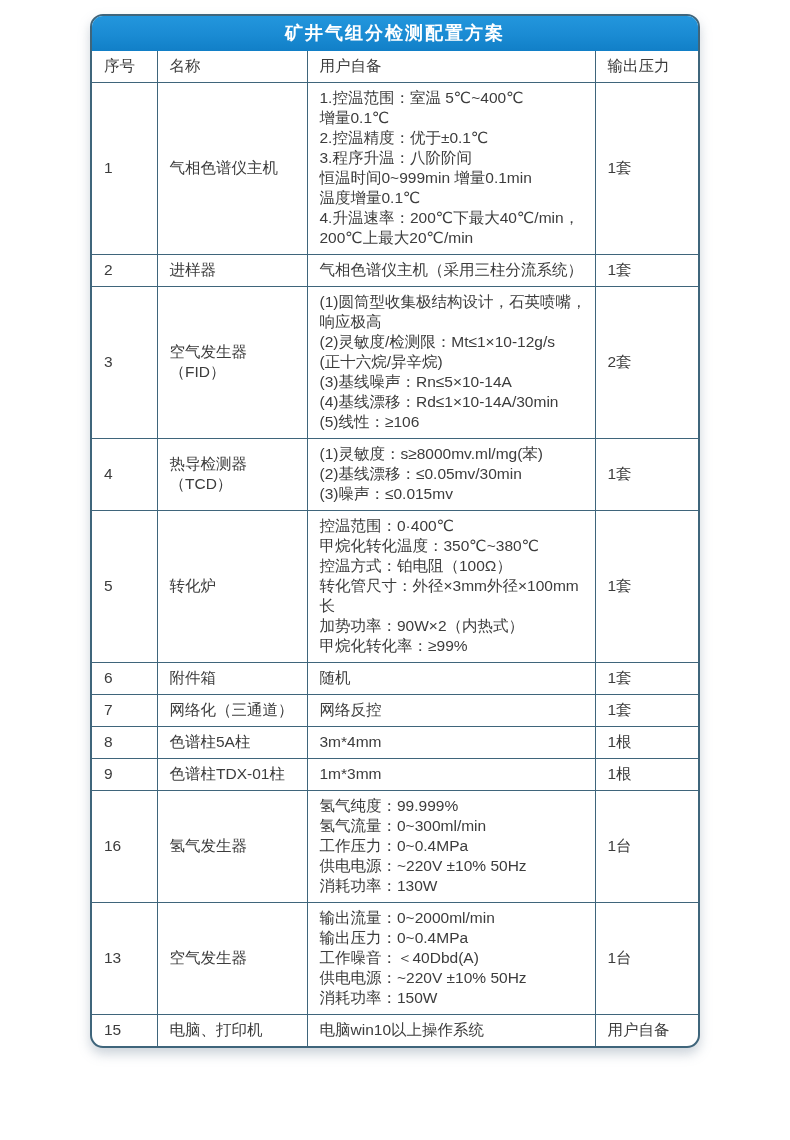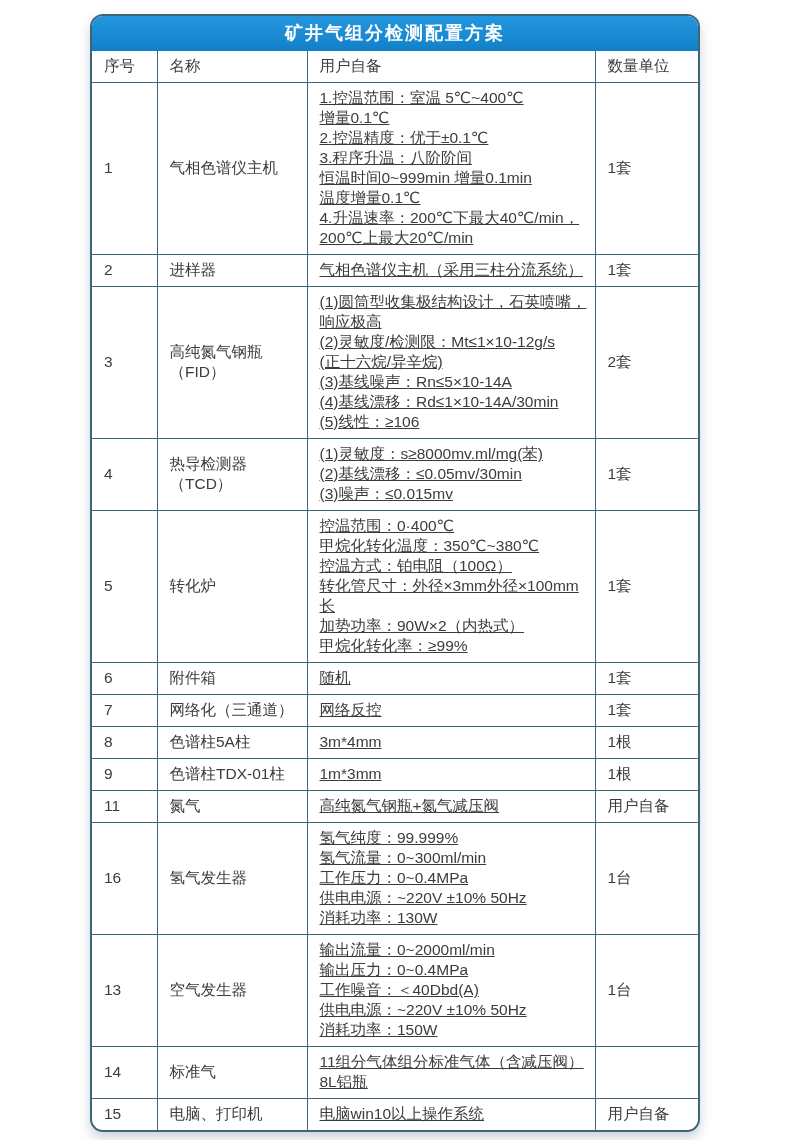--- a/index.html
+++ b/index.html
@@ -53,41 +53,41 @@
     font-weight: normal;
     text-align: left;
     overflow: hidden;
   }
   
   table.spec-table tr > *:first-child { border-left: none; }
   table.spec-table tr > *:last-child  { border-right: none; }
   table.spec-table tr:last-child > *  { border-bottom: none; }
   table.spec-table thead th { border-top: none; }
   td.no-cell { text-align: center; padding-left: 4px; }
-  td.spec-cell { white-space: pre-line; text-decoration: underline; }
+  td.spec-cell { white-space: pre-line; }
 </style>
 </head>
 <body>
 
 <div class="page">
   <div class="panel">
     <div class="title-bar">矿井气组分检测配置方案</div>
     <table class="spec-table">
       <colgroup>
         <col class="c-no">
           <col class="c-name">
           <col class="c-spec">
           <col class="c-qty">
       </colgroup>
       <thead>
         <tr>
           <th>序号</th>
           <th>名称</th>
           <th>用户自备</th>
-          <th>数量单位</th>
+          <th>输出压力</th>
         </tr>
       </thead>
       <tbody>
         <tr>
           <td class="no-cell">1</td>
           <td>气相色谱仪主机</td>
           <td class="spec-cell">1.控温范围：室温 5℃~400℃
 增量0.1℃
 2.控温精度：优于±0.1℃
 3.程序升温：八阶阶间
@@ -98,21 +98,21 @@
           <td>1套</td>
         </tr>
         <tr>
           <td class="no-cell">2</td>
           <td>进样器</td>
           <td class="spec-cell">气相色谱仪主机（采用三柱分流系统）</td>
           <td>1套</td>
         </tr>
         <tr>
           <td class="no-cell">3</td>
-          <td>高纯氮气钢瓶（FID）</td>
+          <td>空气发生器（FID）</td>
           <td class="spec-cell">(1)圆筒型收集极结构设计，石英喷嘴，
 响应极高
 (2)灵敏度/检测限：Mt≤1×10-12g/s
 (正十六烷/异辛烷)
 (3)基线噪声：Rn≤5×10-14A
 (4)基线漂移：Rd≤1×10-14A/30min
 (5)线性：≥106</td>
           <td>2套</td>
         </tr>
         <tr>
@@ -152,53 +152,40 @@
           <td class="spec-cell">3m*4mm</td>
           <td>1根</td>
         </tr>
         <tr>
           <td class="no-cell">9</td>
           <td>色谱柱TDX-01柱</td>
           <td class="spec-cell">1m*3mm</td>
           <td>1根</td>
         </tr>
         <tr>
-          <td class="no-cell">11</td>
-          <td>氮气</td>
-          <td class="spec-cell">高纯氮气钢瓶+氮气减压阀</td>
-          <td>用户自备</td>
-        </tr>
-        <tr>
           <td class="no-cell">16</td>
           <td>氢气发生器</td>
           <td class="spec-cell">氢气纯度：99.999%
 氢气流量：0~300ml/min
 工作压力：0~0.4MPa
 供电电源：~220V ±10% 50Hz
 消耗功率：130W</td>
           <td>1台</td>
         </tr>
         <tr>
           <td class="no-cell">13</td>
           <td>空气发生器</td>
           <td class="spec-cell">输出流量：0~2000ml/min
 输出压力：0~0.4MPa
 工作噪音：＜40Dbd(A)
 供电电源：~220V ±10% 50Hz
 消耗功率：150W</td>
           <td>1台</td>
         </tr>
         <tr>
-          <td class="no-cell">14</td>
-          <td>标准气</td>
-          <td class="spec-cell">11组分气体组分标准气体（含减压阀）
-8L铝瓶</td>
-          <td></td>
-        </tr>
-        <tr>
           <td class="no-cell">15</td>
           <td>电脑、打印机</td>
           <td class="spec-cell">电脑win10以上操作系统</td>
           <td>用户自备</td>
         </tr>
       </tbody>
     </table>
   </div>
 </div>
 

